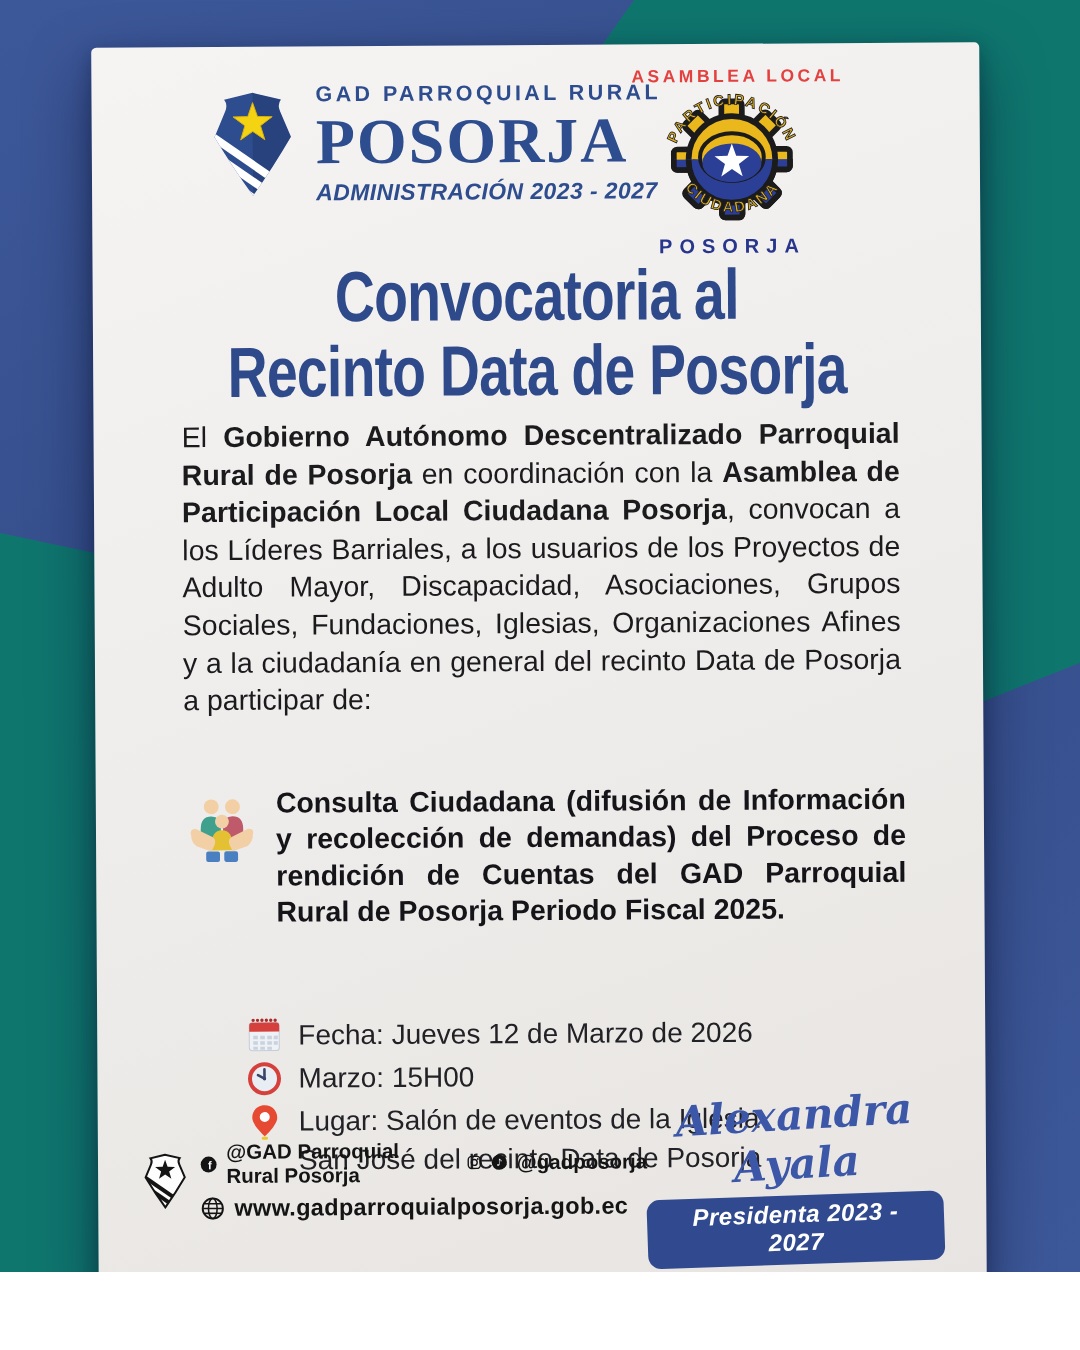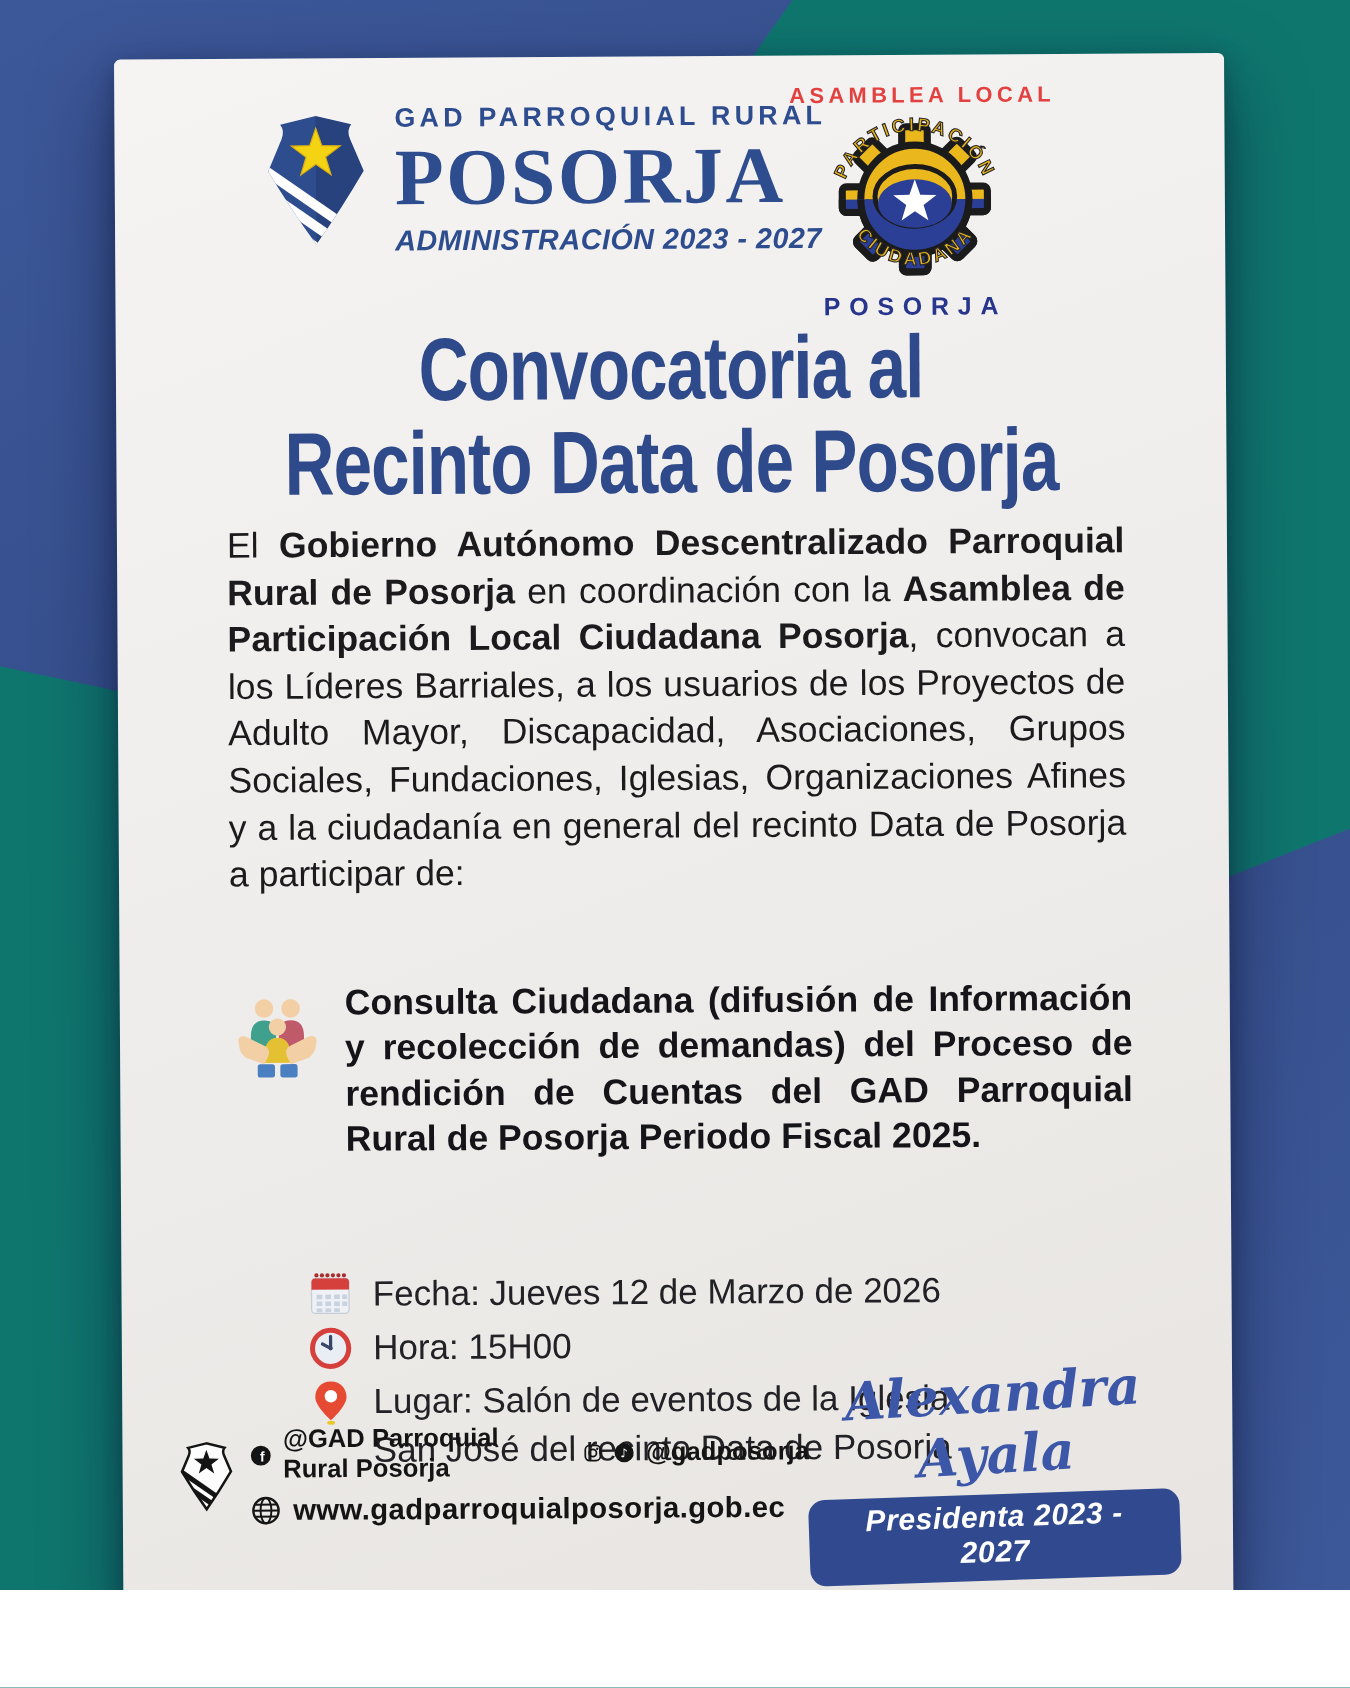--- a/index.html
+++ b/index.html
@@ -194,21 +194,21 @@
       </div>
       <div class="detail-row">
         <span class="detail-icon">
           <svg viewBox="0 0 36 38" width="36" height="38">
             <circle cx="18" cy="19" r="14.5" fill="#e9edf4" stroke="#d6403c" stroke-width="4"></circle>
             <line x1="18" y1="19" x2="18" y2="9.5" stroke="#3a4668" stroke-width="2.6" stroke-linecap="round"></line>
             <line x1="18" y1="19" x2="11.5" y2="15.5" stroke="#3a4668" stroke-width="2.6" stroke-linecap="round"></line>
             <circle cx="18" cy="19" r="1.7" fill="#3a4668"></circle>
           </svg>
         </span>
-        <span>Hora: 15H00</span>
+        <span>Marzo: 15H00</span>
       </div>
       <div class="detail-row">
         <span class="detail-icon">
           <svg viewBox="0 0 36 38" width="36" height="38">
             <ellipse cx="18" cy="35.5" rx="3.2" ry="1.6" fill="#e9c82a"></ellipse>
             <path d="M18 2.5 C10 2.5 5.5 8.5 5.5 15 C5.5 22.5 18 33.5 18 33.5 C18 33.5 30.5 22.5 30.5 15 C30.5 8.5 26 2.5 18 2.5 Z" fill="#e64a33"></path>
             <circle cx="18" cy="14.3" r="5" fill="#ffffff"></circle>
           </svg>
         </span>
         <span>Lugar: Salón de eventos de la Iglesia</span>

